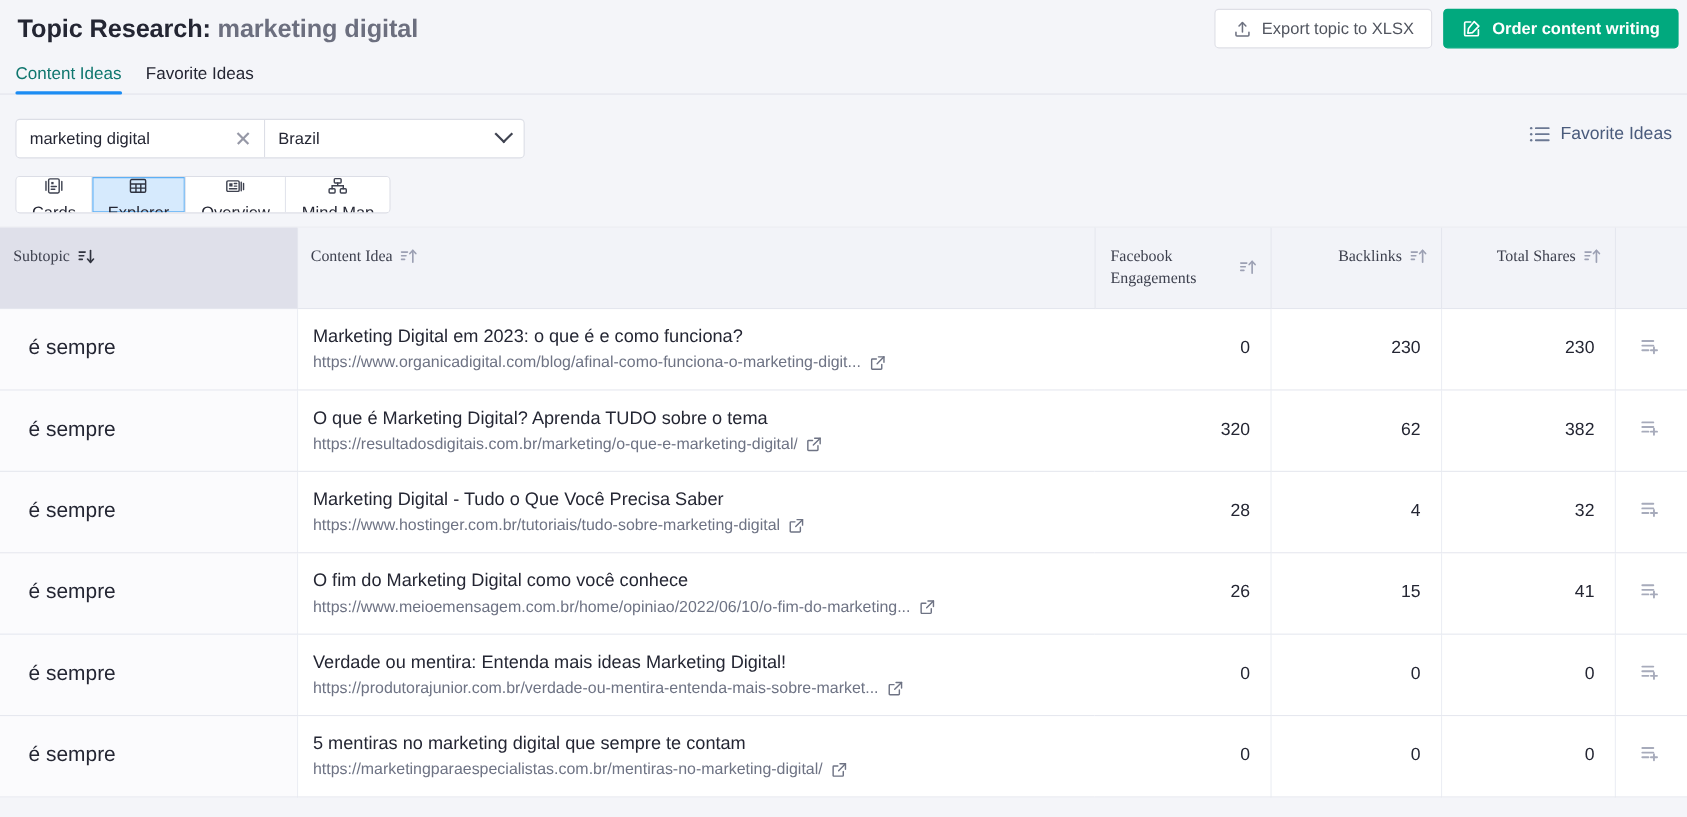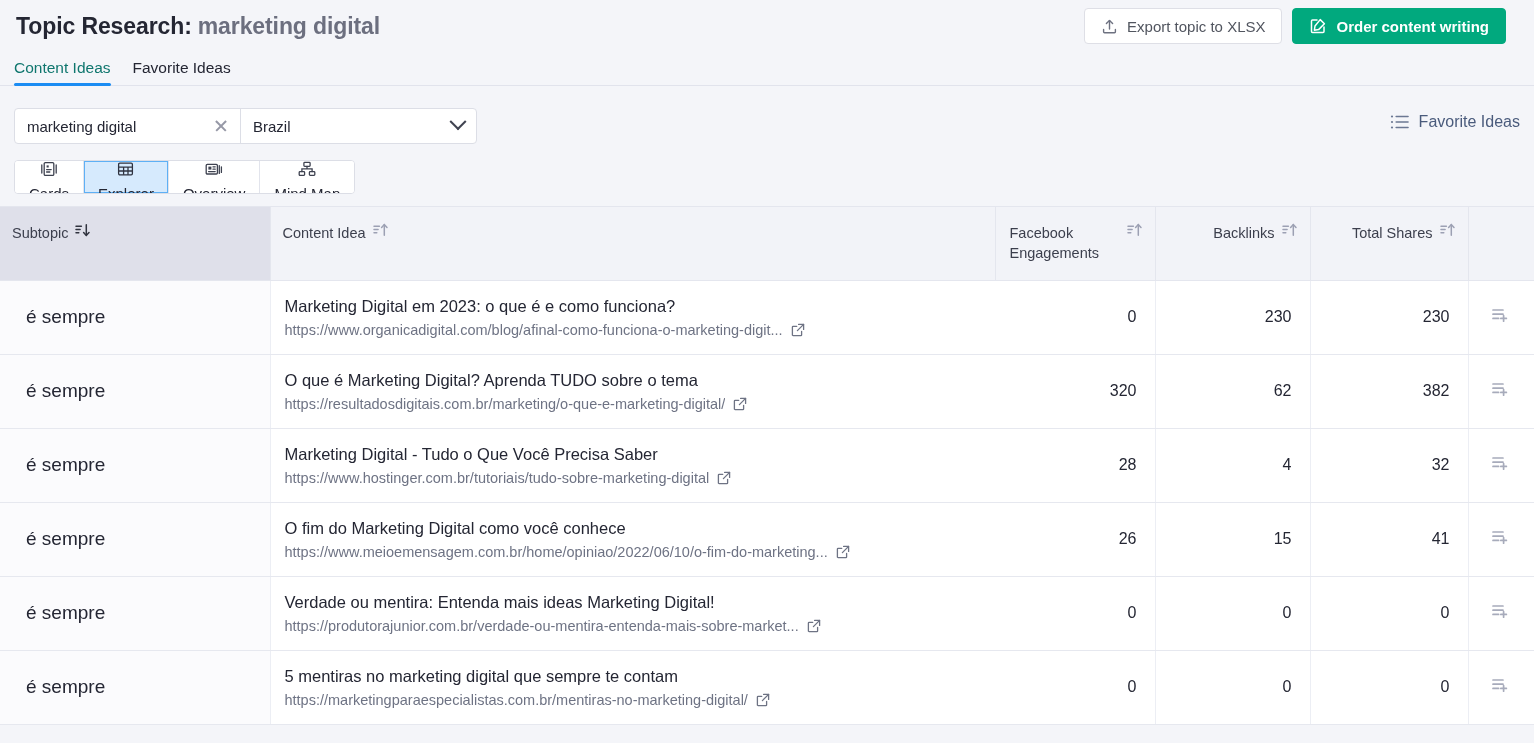--- a/index.html
+++ b/index.html
@@ -25,21 +25,21 @@
     letter-spacing: -0.1px;
     white-space: nowrap;
   }
   .page-title .topic {
     font-weight: bold;
     color: #6c6f7f;
     margin-left: 6px;
   }
   .topbar-actions {
     position: absolute;
-    right: 28px; top: 8px;
+    right: 8px; top: 8px;
     display: flex; align-items: center; gap: 10px;
   }
   .btn-export {
     display: flex; align-items: center; gap: 9px;
     height: 36px; padding: 0 16px;
     background: #fff;
     border: 1px solid #dedfe6;
     border-radius: 4px;
     color: #51555f;
     font-size: 15px;
@@ -214,21 +214,21 @@
     color: #3c3f4d;
     vertical-align: top;
     padding: 16px 12px 0 12px;
     height: 73px;
     border-right: 1px solid #e4e6ee;
     border-bottom: 1px solid #e4e6ee;
   }
   thead th.sorted { background: #dfe0ea; }
   thead th.num { text-align: right; }
   thead th.last { border-right: none; }
-  .th-inner { display: flex; align-items: flex-start; gap: 7px; }
+  .th-inner { display: flex; align-items: center; gap: 7px; font-family: Liberation Serif, serif; }
   .th-inner.right { justify-content: flex-end; }
   .th-label { line-height: 1.4; }
   .th-label-wrap { max-width: 110px; }
 
   tbody td {
     border-bottom: 1px solid #e6e8ef;
     vertical-align: middle;
     font-size: 15.5px;
     color: #242633;
     height: 74px;

